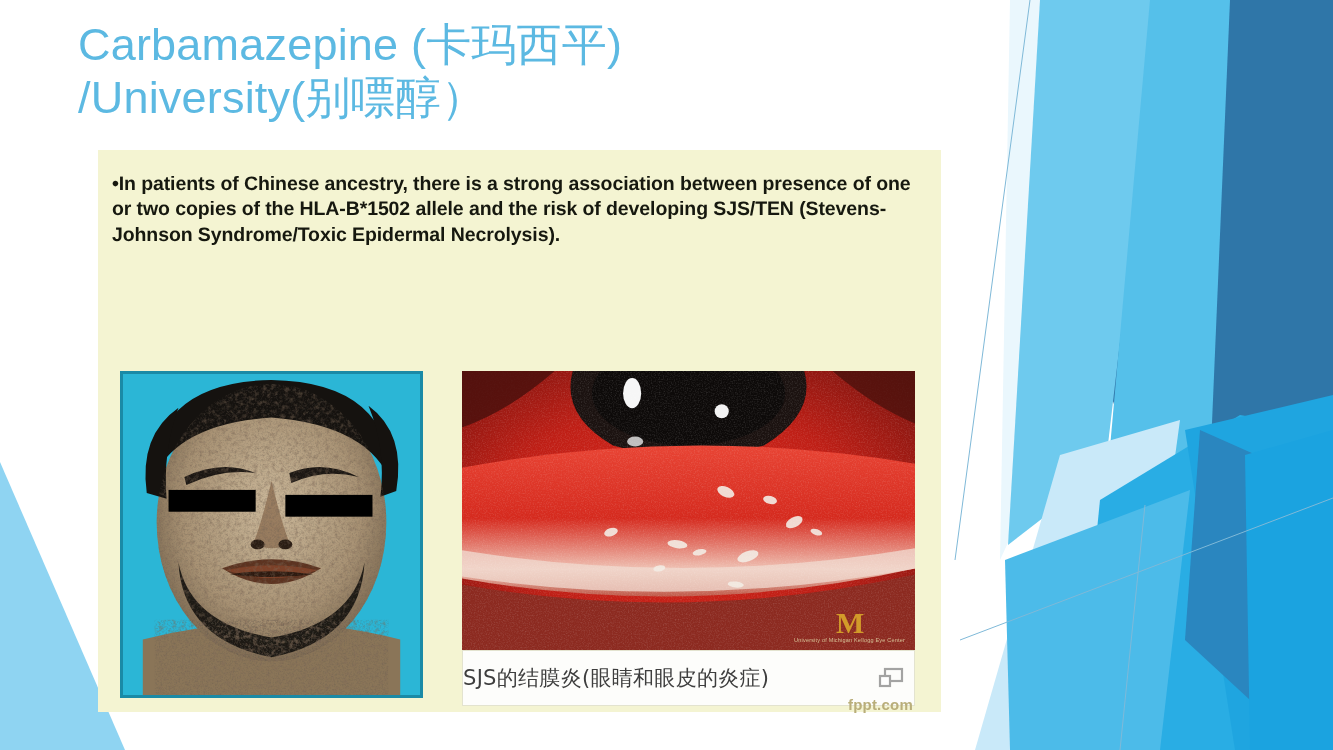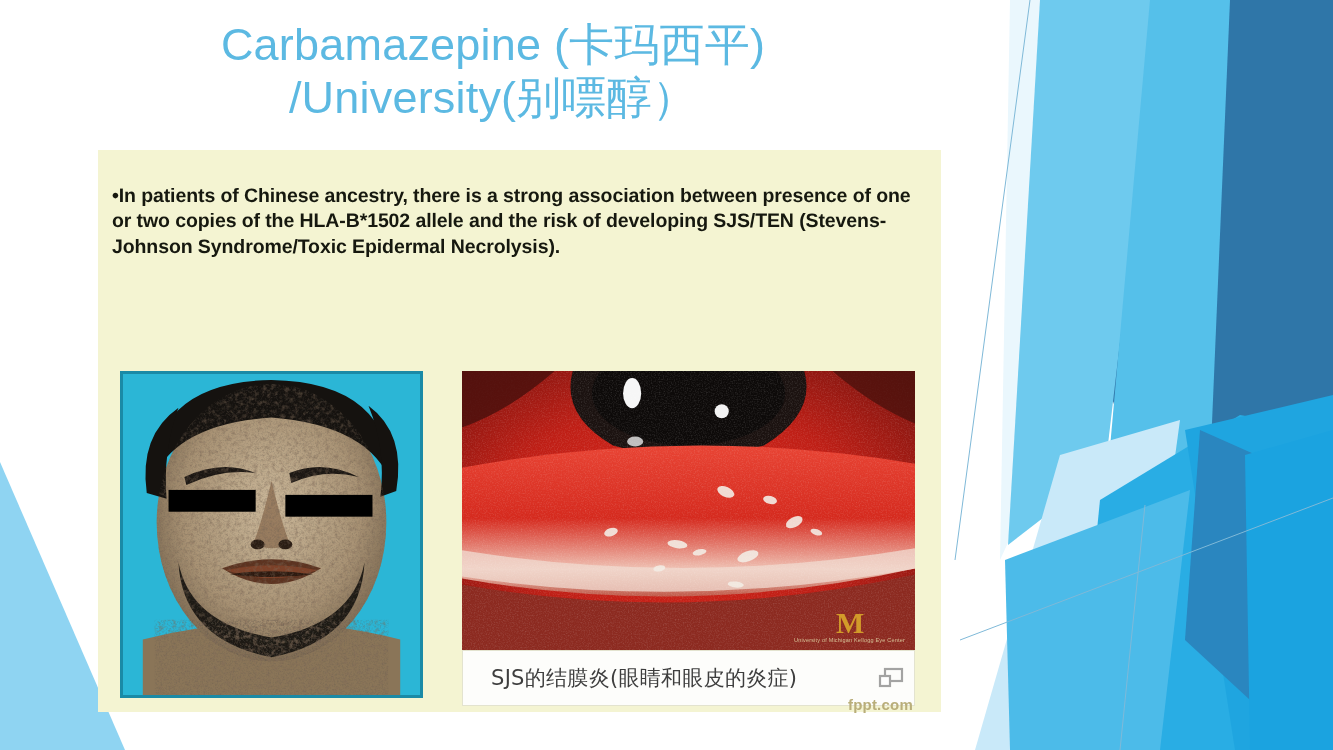--- a/index.html
+++ b/index.html
@@ -36,21 +36,20 @@
     width: 830px;
     line-height: 1.18;
     z-index: 5;
   }
   .title-line {
     font-size: 45px;
     font-weight: 400;
     color: #5cb9e2;
     letter-spacing: 0.2px;
     white-space: nowrap;
-    text-align: center;
   }
 
   
   .panel {
     position: absolute;
     left: 98px;
     top: 150px;
     width: 843px;
     height: 562px;
     background: #f4f4d2;
@@ -67,21 +66,21 @@
     left: 14px;
     top: 22px;
     width: 812px;
   }
   .bullet {
     color: #16180f;
     font-size: 19.5px;
     font-weight: 700;
     line-height: 1.30;
     letter-spacing: -0.1px;
-    margin: 12px 0 17px 0;
+    margin: 0 0 17px 0;
     font-family: "Liberation Sans", sans-serif;
     text-rendering: geometricPrecision;
   }
 
   
   .img-row {
     position: absolute;
     left: 0;
     top: 221px;
     width: 100%;
@@ -120,21 +119,21 @@
     left: 0;
     top: 279px;
     width: 453px;
     height: 56px;
     background: #fdfdfb;
     border: 1px solid #e3e3cf;
     box-sizing: border-box;
     display: flex;
     align-items: center;
     justify-content: space-between;
-    padding: 0 10px 0 28px;
+    padding: 0 10px 0 0;
   }
   .caption-text {
     color: #3e3e3e;
     font-size: 21px;
     font-weight: 400;
     letter-spacing: 0.3px;
     font-family: "DejaVu Sans", "Liberation Sans", sans-serif;
     white-space: nowrap;
   }
   .caption-icon { width: 26px; height: 22px; flex: 0 0 auto; opacity: 0.62; }

